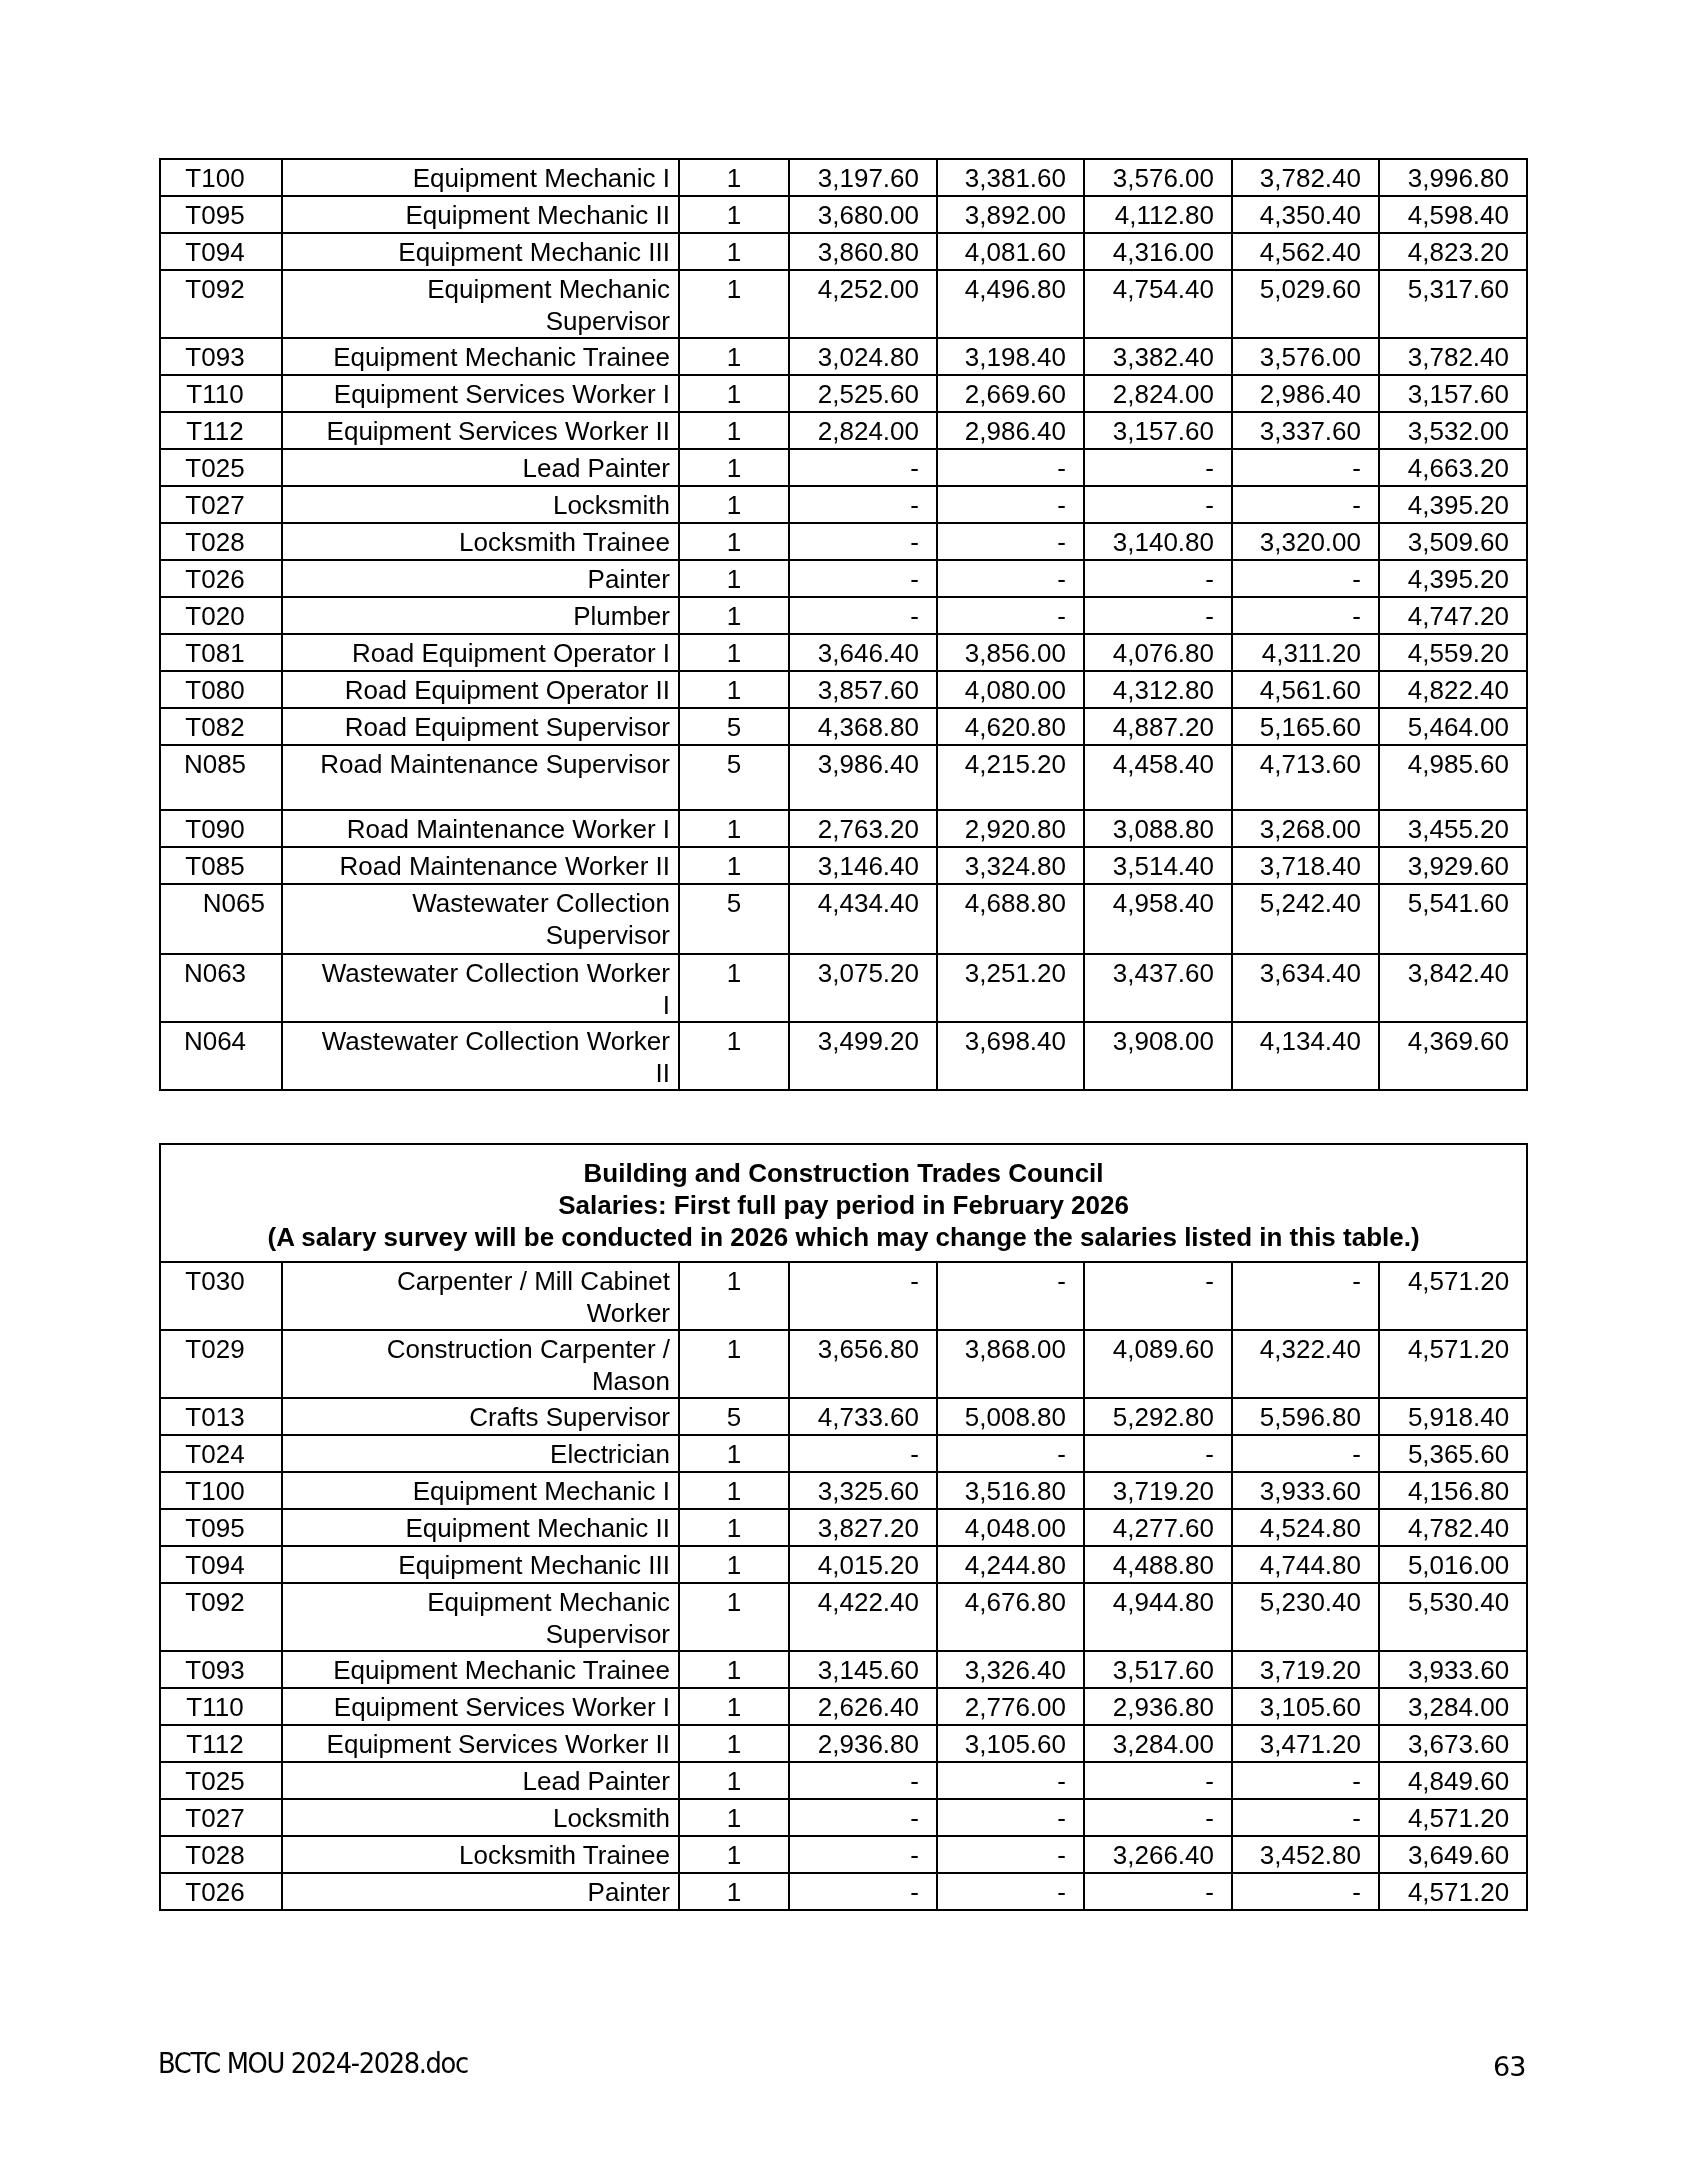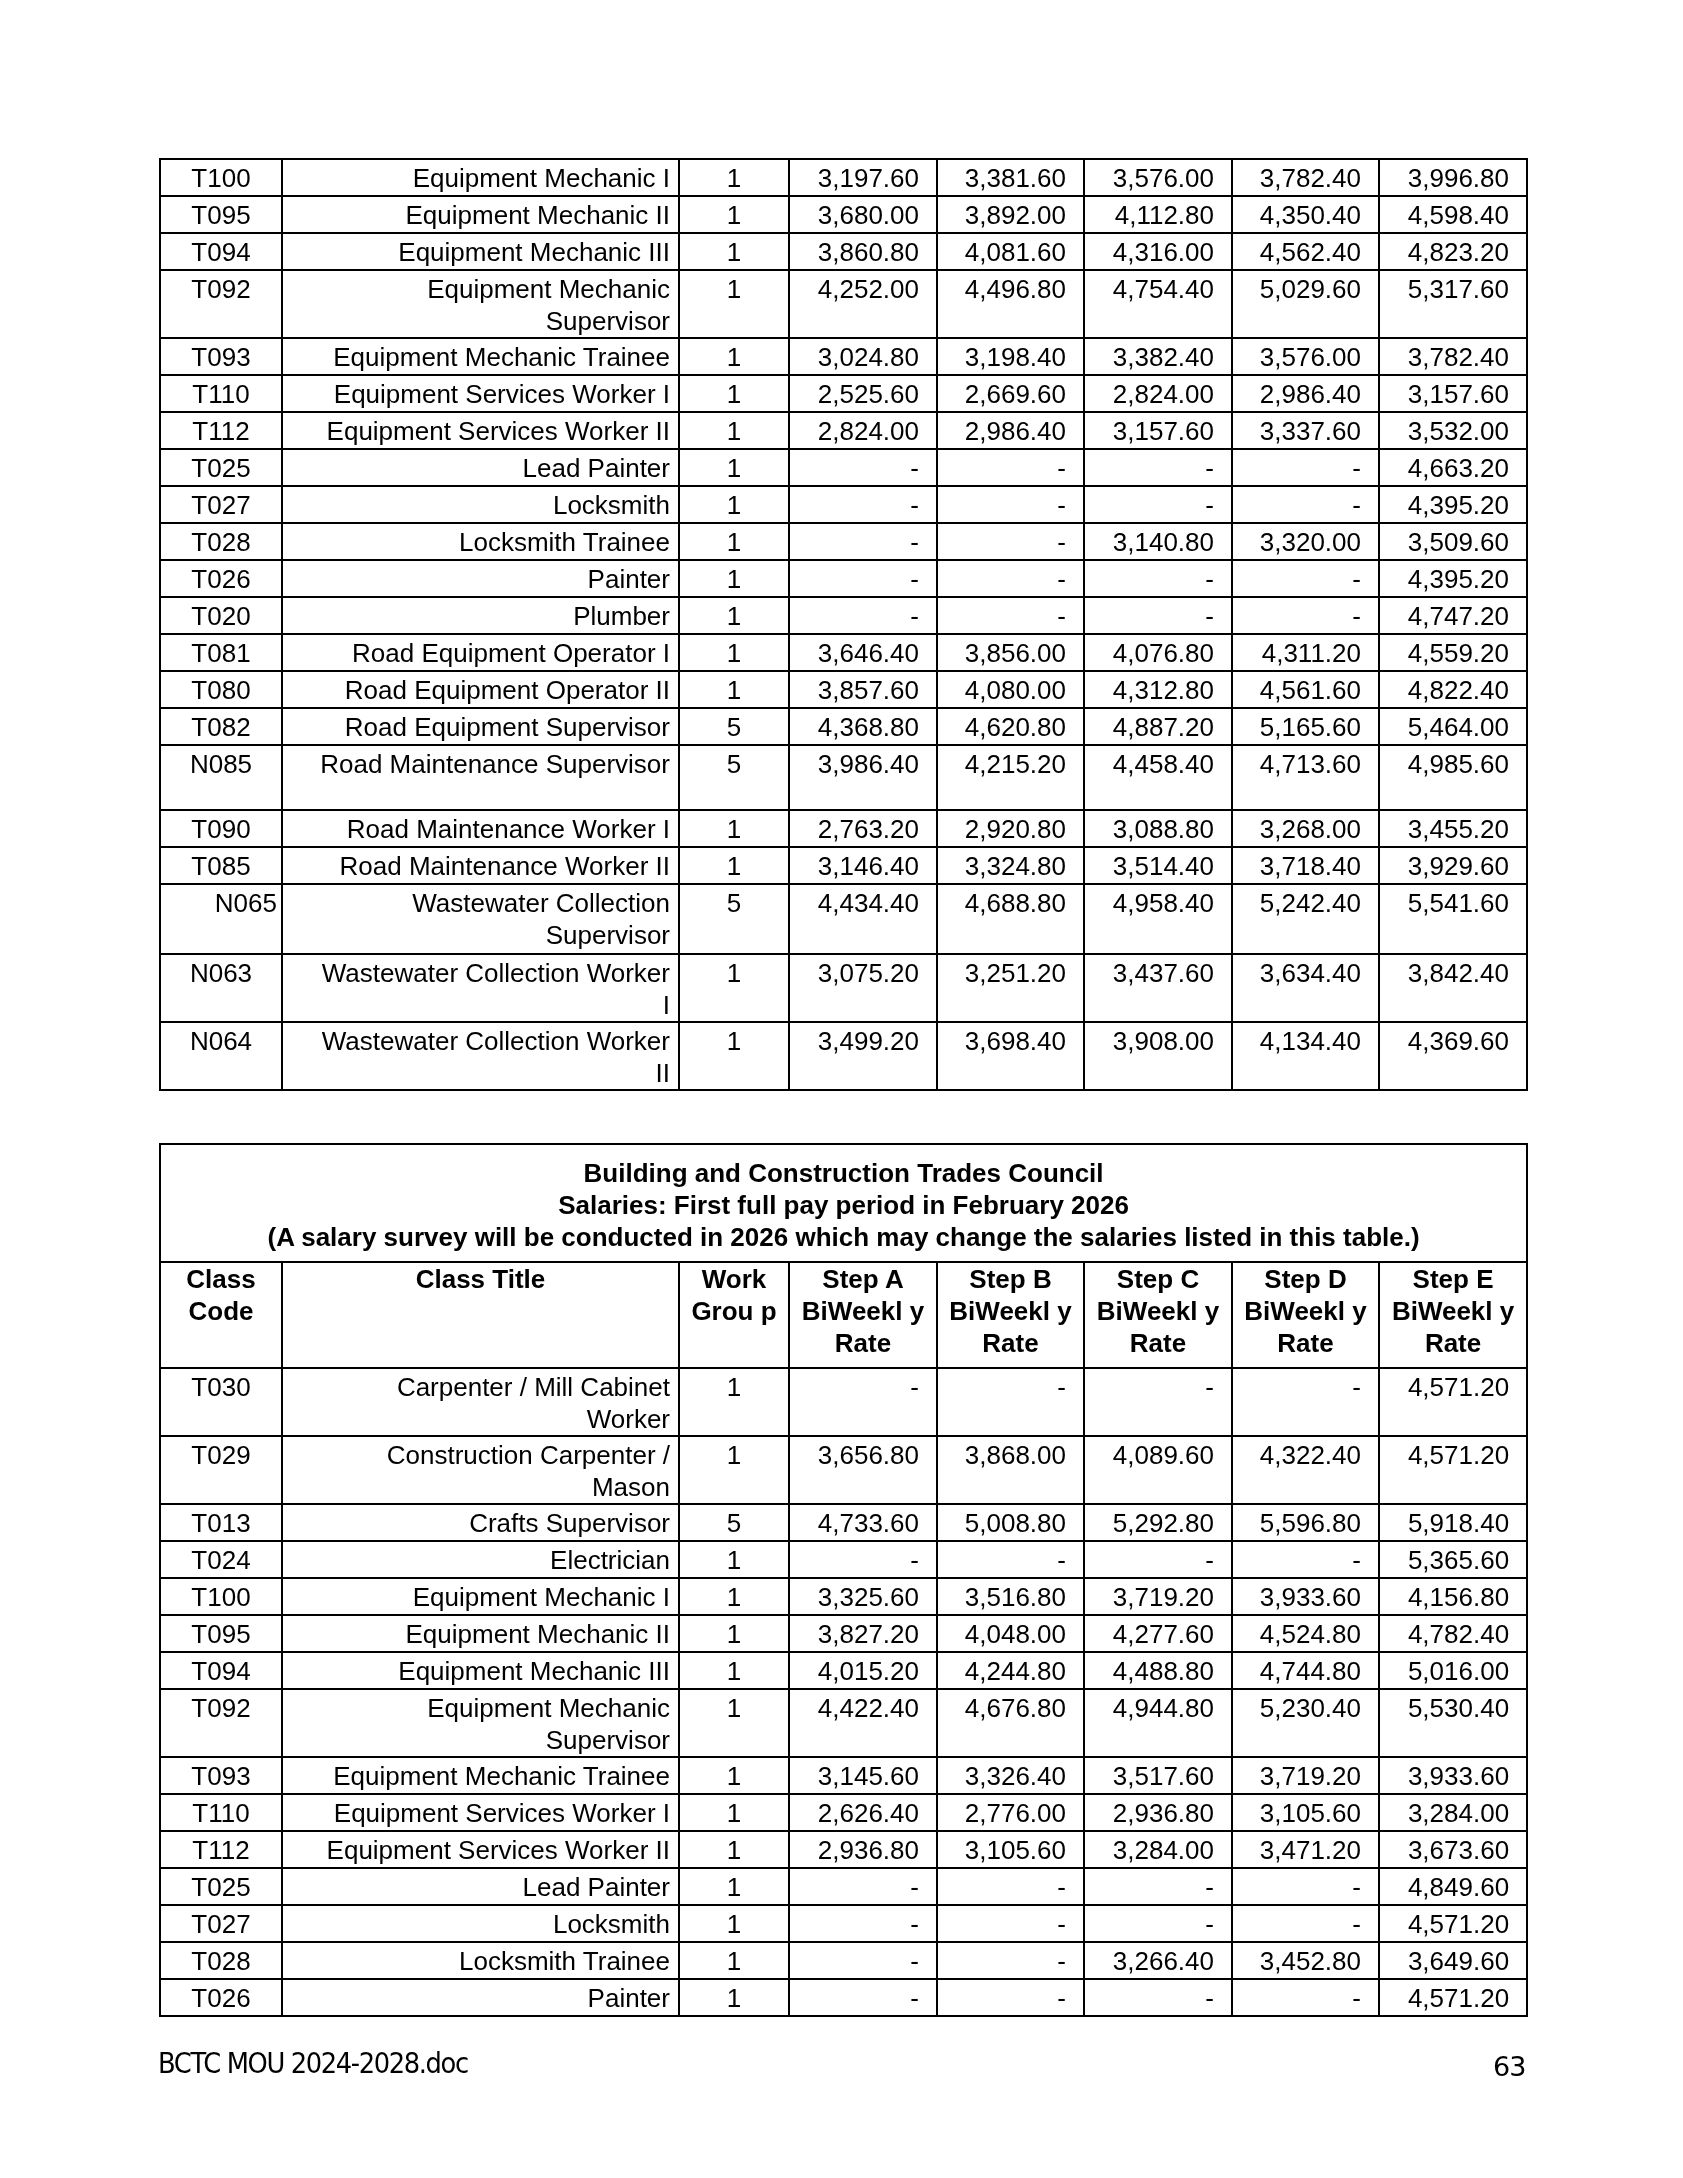--- a/index.html
+++ b/index.html
@@ -2,21 +2,21 @@
 <html><head>
 <meta charset="utf-8">
 <style>
   html, body { margin: 0; padding: 0; background: #ffffff; }
   body { width: 1683px; height: 2178px; position: relative; overflow: hidden;
          font-family: "Liberation Sans", sans-serif; color: #000; }
   .tbl { position: absolute; left: 159px; border-collapse: collapse; table-layout: fixed;
          width: 1364px; }
   .tbl td, .tbl th { border: 2px solid #000; padding: 0 14px; vertical-align: top;
          font-size: 26px; line-height: 32px; font-weight: normal; box-sizing: border-box; }
-  .tbl td.code { text-align: center; padding: 2px 4px 0 4px; }
+  .tbl td.code { text-align: center; padding: 2px 16px 0 4px; }
   .tbl td.title { text-align: right; padding: 2px 8px 0 26px; }
   .tbl td.wg { text-align: center; padding: 2px 4px 0 4px; }
   .tbl td.num { text-align: right; padding: 2px 17px 0 4px; }
   .tbl tr.r1 td { height: 37px; }
   .tbl tr.r2 td { height: 65px; }
   #t1 { top: 158px; border-top: 2px solid #000; }
   #t1 tr:first-child td { border-top: none; }
   #t2 { top: 1143px; }
   .tbl th.caption { text-align: center; font-weight: bold; padding: 12px 4px 8px 4px; height: 117px;
          line-height: 32px; }
@@ -267,30 +267,20 @@
       <col style="width:148px">
   </colgroup>
   <thead>
     <tr>
       <th class="caption" colspan="8">
         <div>Building and Construction Trades Council</div>
         <div>Salaries: First full pay period in February 2026</div>
         <div>(A salary survey will be conducted in 2026 which may change the salaries listed in this table.)</div>
       </th>
     </tr>
-    <tr>
-      <th class="colh">Class Code</th>
-      <th class="colh">Class Title</th>
-      <th class="colh">Work Grou p</th>
-      <th class="colh">Step A BiWeekl y Rate</th>
-      <th class="colh">Step B BiWeekl y Rate</th>
-      <th class="colh">Step C BiWeekl y Rate</th>
-      <th class="colh">Step D BiWeekl y Rate</th>
-      <th class="colh">Step E BiWeekl y Rate</th>
-    </tr>
   </thead>
   <tbody id="t2-body">
       <tr class="r2">
         <td class="code">T030</td>
         <td class="title">Carpenter / Mill Cabinet Worker</td>
         <td class="wg">1</td>
         <td class="num">-</td>
         <td class="num">-</td>
         <td class="num">-</td>
         <td class="num">-</td>

